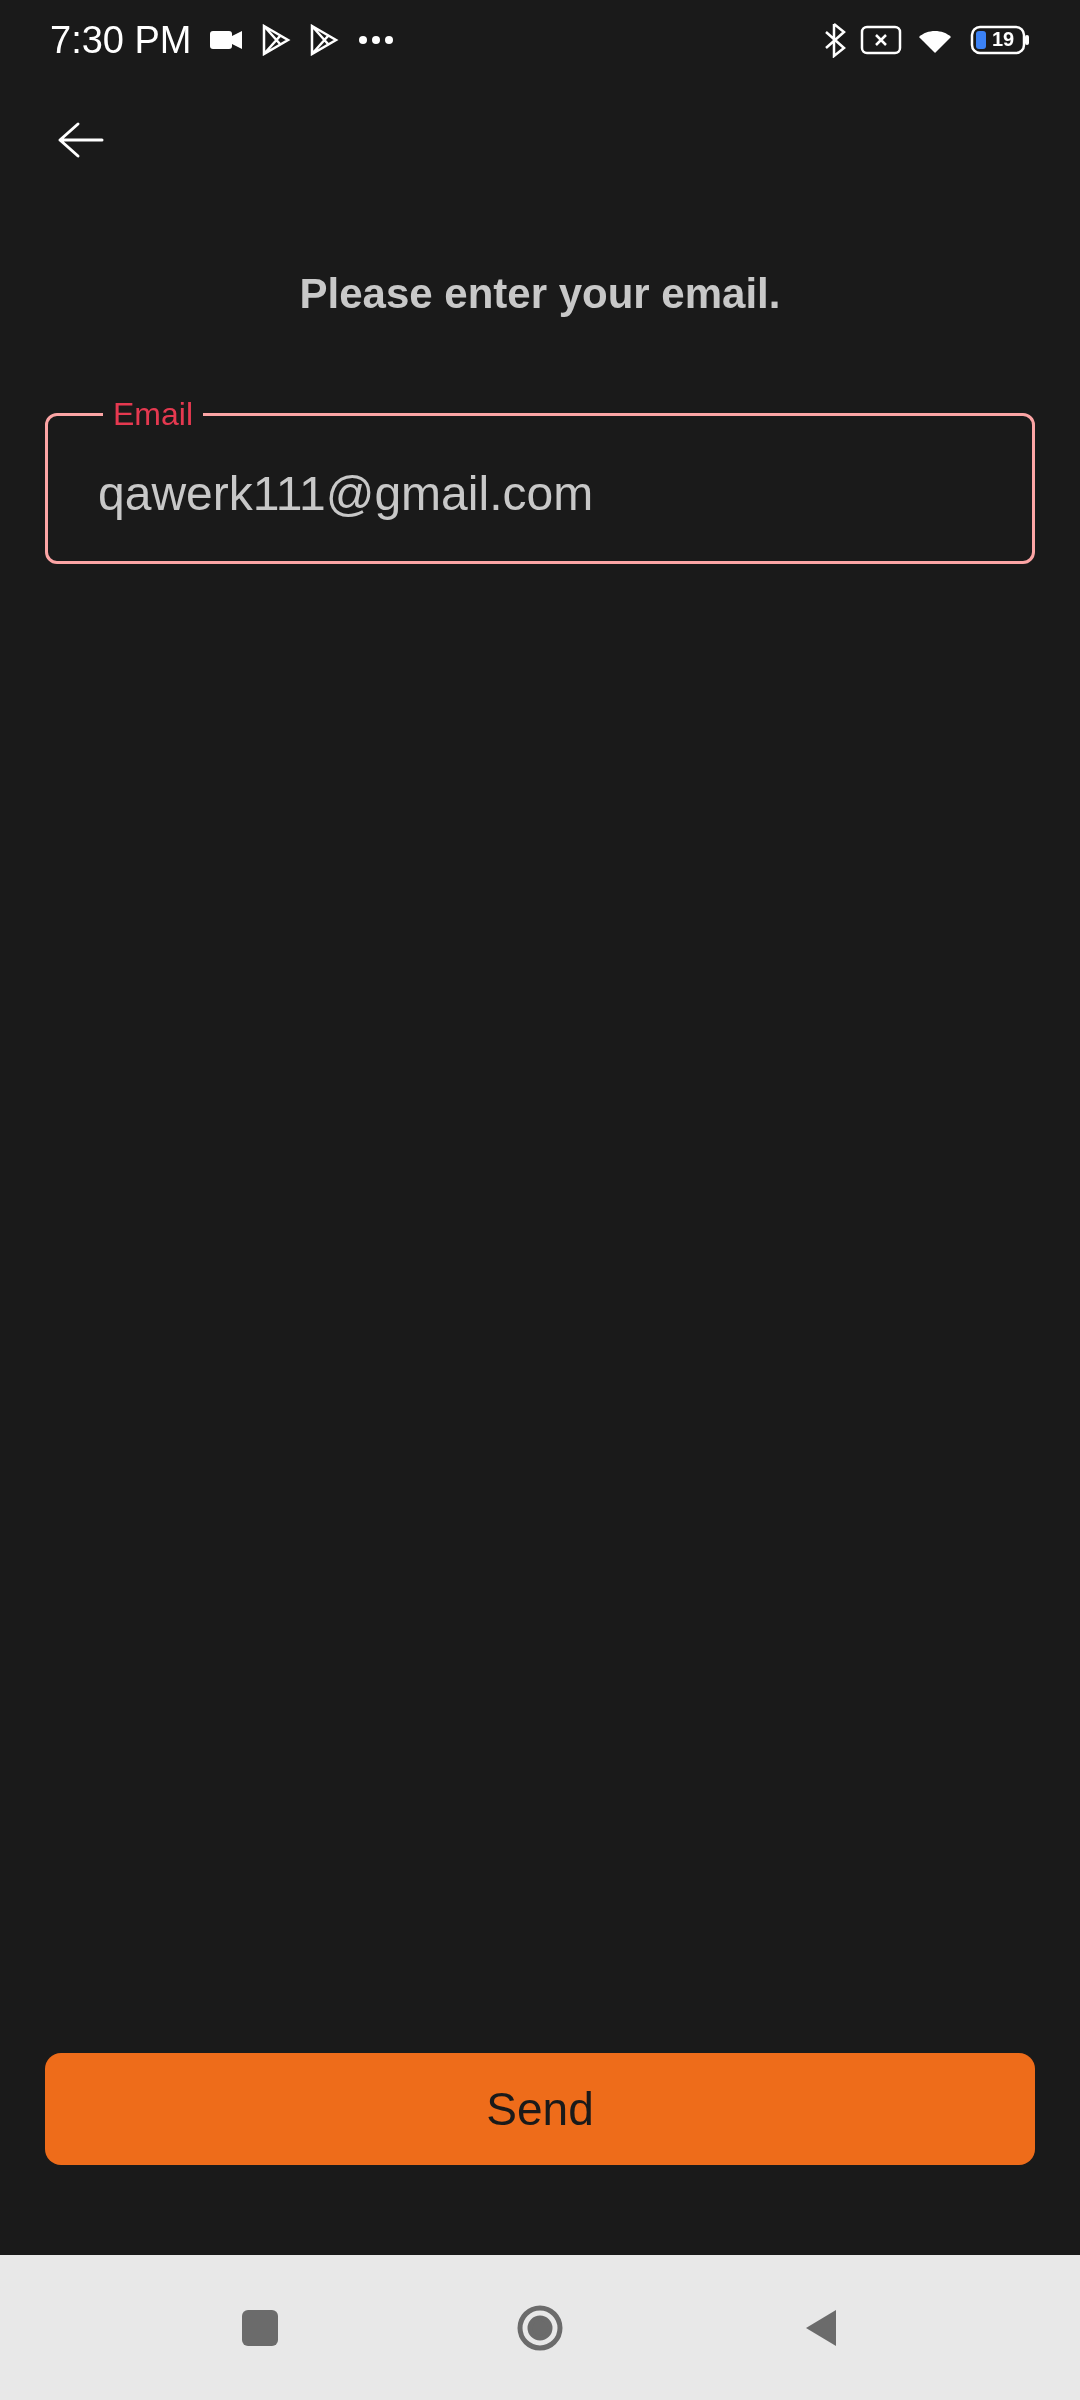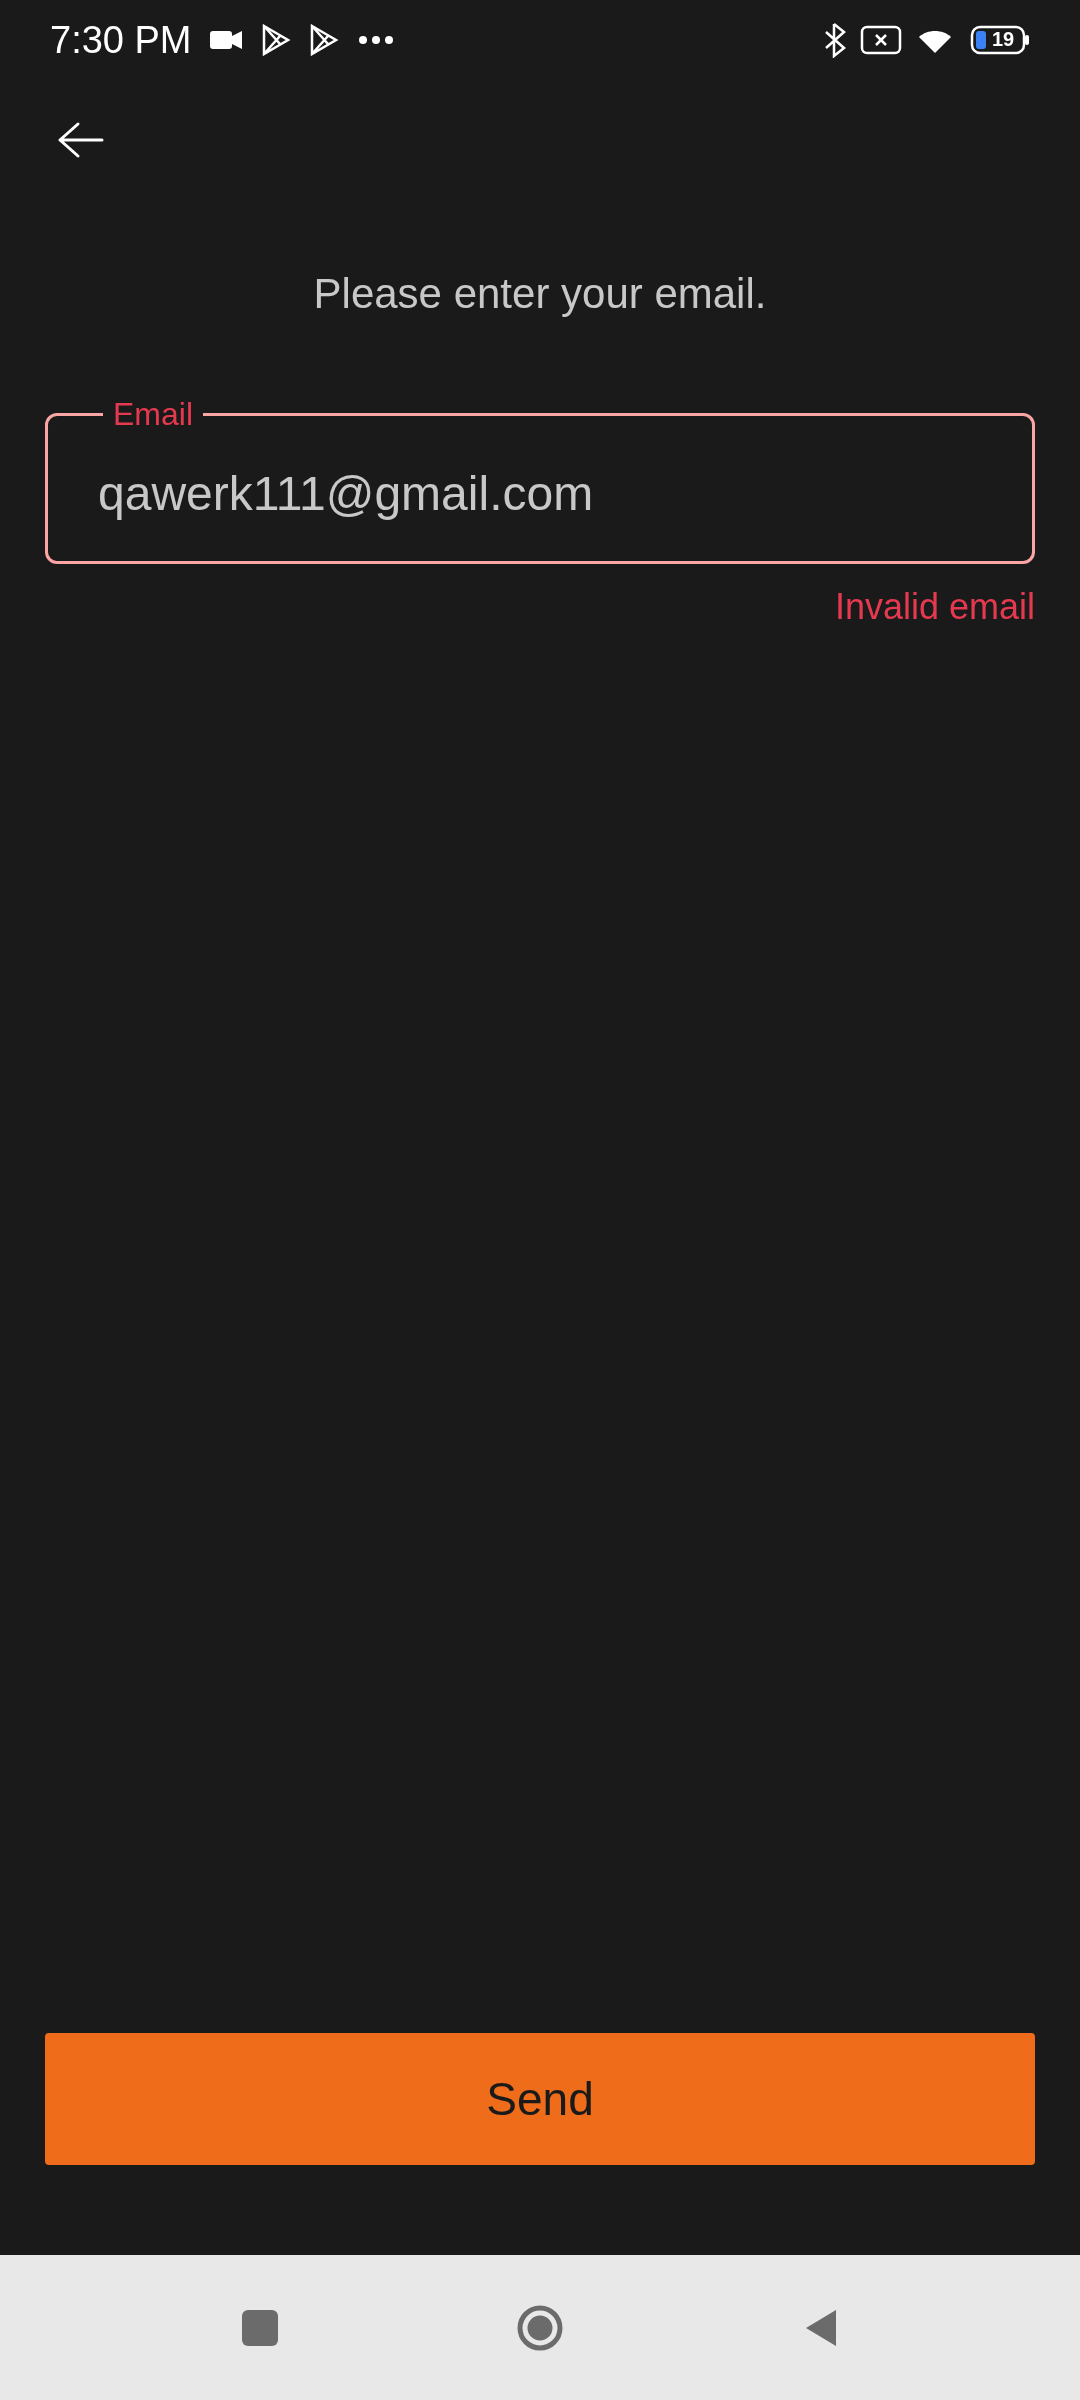--- a/index.html
+++ b/index.html
@@ -61,21 +61,21 @@
       font-weight: 600;
       text-align: center;
       margin-top: 60px;
     }
     
     .page-subtitle {
       color: #c8c8c8;
       font-size: 42px;
       text-align: center;
       margin-top: 30px;
-      font-weight: 400;
+      font-weight: 700;
     }
     
     .field-wrap {
       position: relative;
       margin-top: 95px;
       border: 3px solid #fca5a5;
       border-radius: 12px;
       padding: 40px 50px;
     }
     .field-label {
@@ -113,22 +113,22 @@
     }
     
     .send-button {
       position: absolute;
       bottom: 235px;
       left: 45px;
       right: 45px;
       background: #ee6c1a;
       color: #1a1a1a;
       border: none;
-      border-radius: 4px;
-      height: 132px;
+      border-radius: 16px;
+      height: 112px;
       font-size: 46px;
       font-weight: 500;
       cursor: pointer;
       font-family: inherit;
     }
     
     .nav-bar {
       position: absolute;
       bottom: 0;
       left: 0;
@@ -218,21 +218,20 @@
   </div>
 </div>
 
 <div class="content">
   <p class="page-subtitle">Please enter your email.</p>
 
   <div class="field-wrap">
     <span class="field-label">Email</span>
     <input class="field-input" type="text" value="qawerk111@gmail.com" style="">
   </div>
-  <div class="error-text">Invalid email</div>
 
 </div>
 
 <button class="send-button">Send</button>
 
 <div class="nav-bar">
   <div class="nav-btn">
     <svg width="44" height="44" viewBox="0 0 44 44" fill="#6b6b6b">
         <rect x="4" y="4" width="36" height="36" rx="6"></rect>
       </svg>

